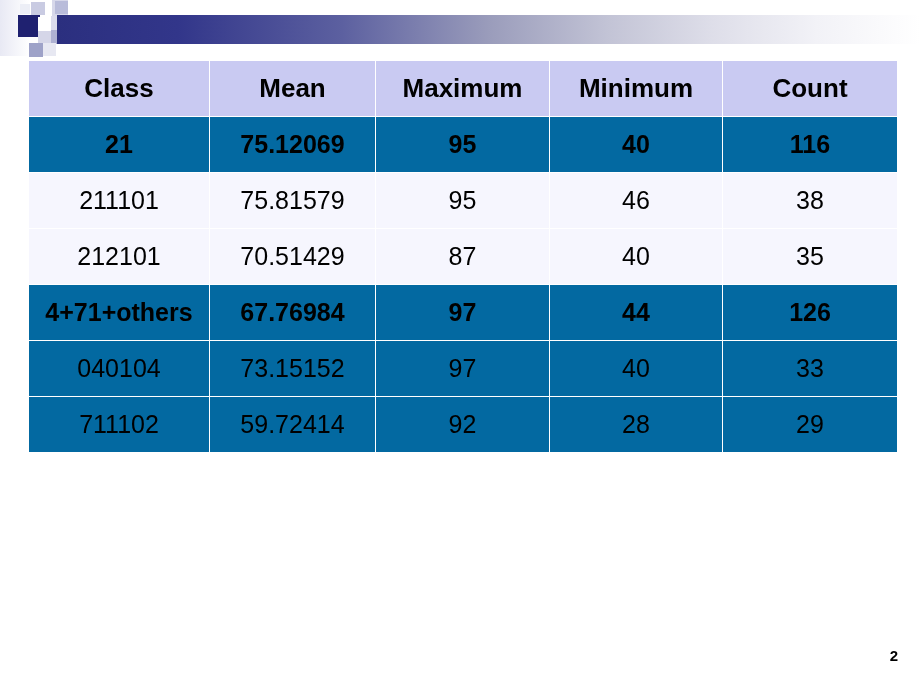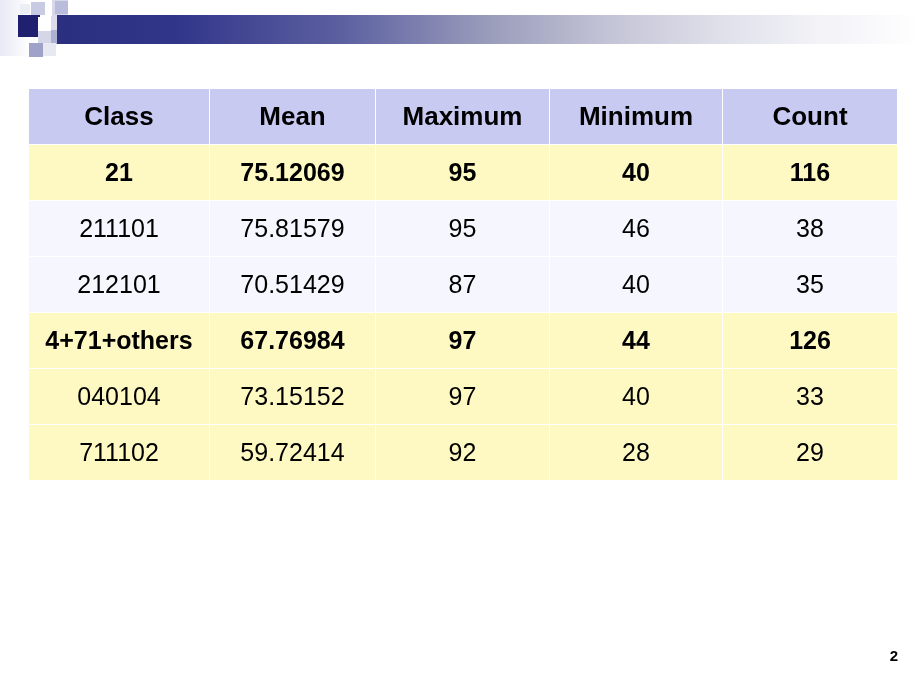--- a/index.html
+++ b/index.html
@@ -61,21 +61,21 @@
   .sq-lav-h     { left: 29px; top: 43px;  width: 14px; height: 14px; background: #9ea2c8; }
   .sq-lav-i     { left: 43px; top: 43px;  width: 13px; height: 13px; background: #e7e8f2; }
   .sq-blue-j    { left: 66px; top: 30px;  width: 16px; height: 14px; background: #1e2070; }
   .sq-lav-k     { left: 66px; top: 16px;  width: 16px; height: 14px; background: #9fa2c9; }
   .sq-lav-l     { left: 20px; top: 4px;   width: 10px; height: 10px; background: #eceef6; }
 
   
   .table-wrap {
     position: absolute;
     left: 28px;
-    top: 88px;
+    top: 60px;
     width: 866px;
   }
   table.stats {
     border-collapse: separate;
     border-spacing: 1px;
     width: 866px;
     table-layout: fixed;
     background: #ffffff;
   }
   table.stats th,
@@ -96,21 +96,21 @@
     height: 55px;
   }
   
   col.c0 { width: 180px; }
   col.c1 { width: 165px; }
   col.c2 { width: 173px; }
   col.c3 { width: 172px; }
   col.c4 { width: 174px; }
 
   tr.shade-a td { background: #f6f6fe; }
-  tr.shade-b td { background: #fef9c3; margin-left: 32px; }
+  tr.shade-b td { background: #0369a1; margin-left: 32px; }
   tr.emph  td   { font-weight: bold; }
   td.small-label { font-size: 19px; font-weight: bold; }
 
   
   .page-num {
     position: absolute;
     right: 22px;
     bottom: 26px;
     font-size: 15px;
     font-weight: bold;

